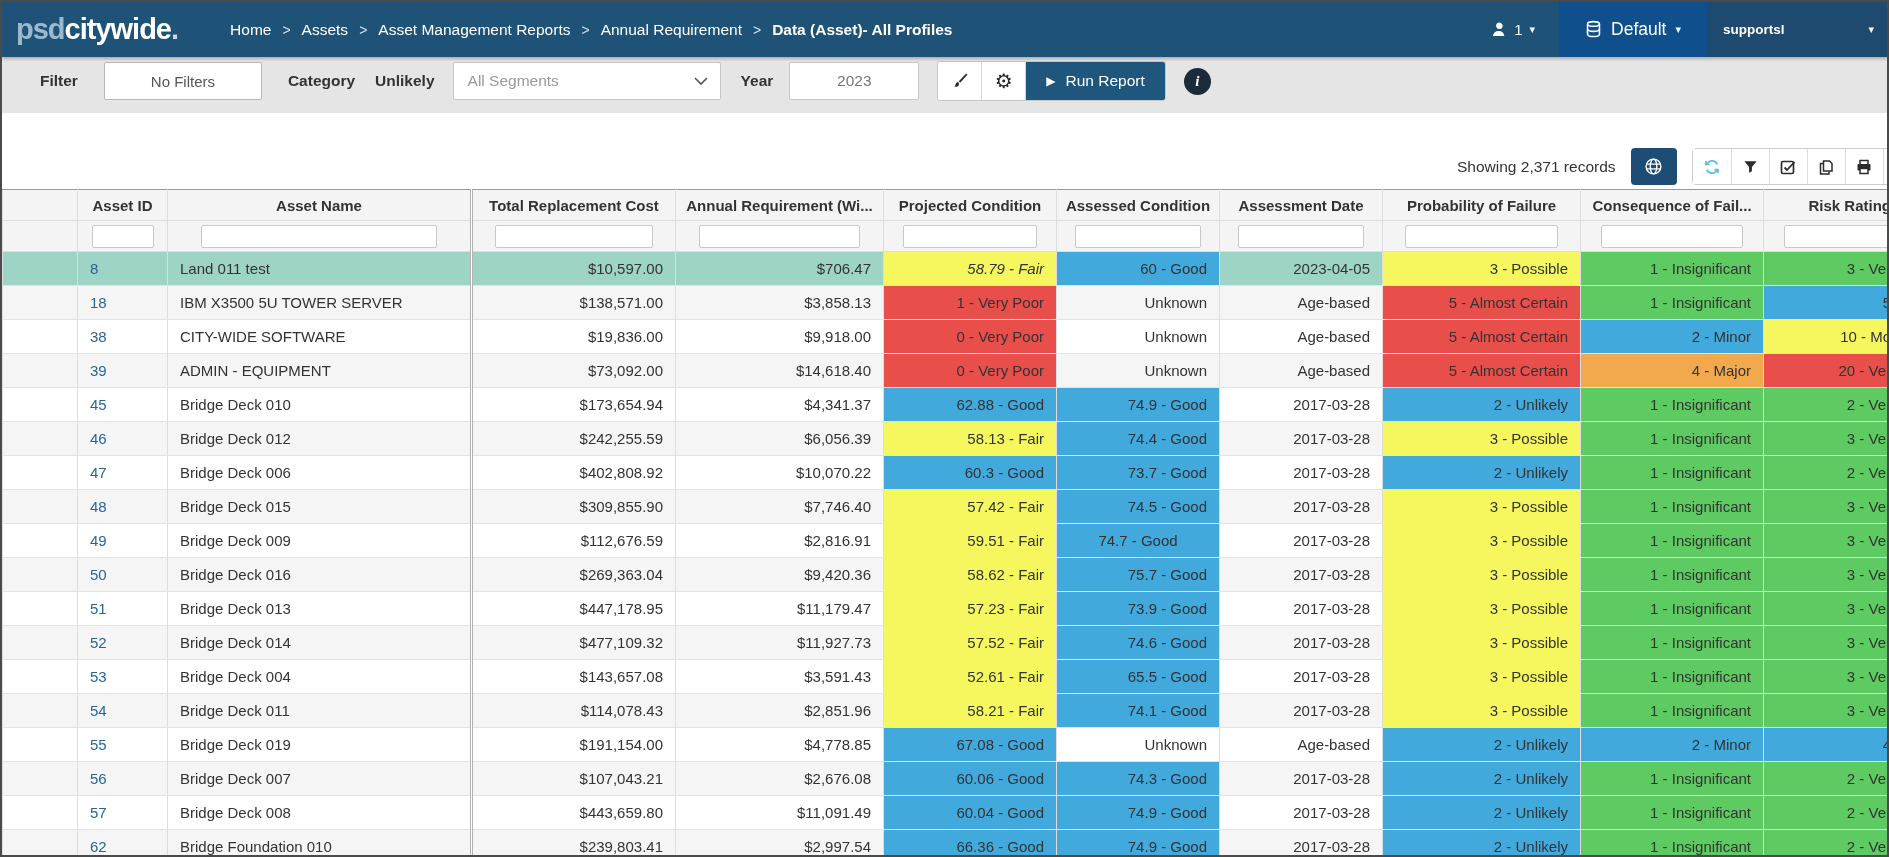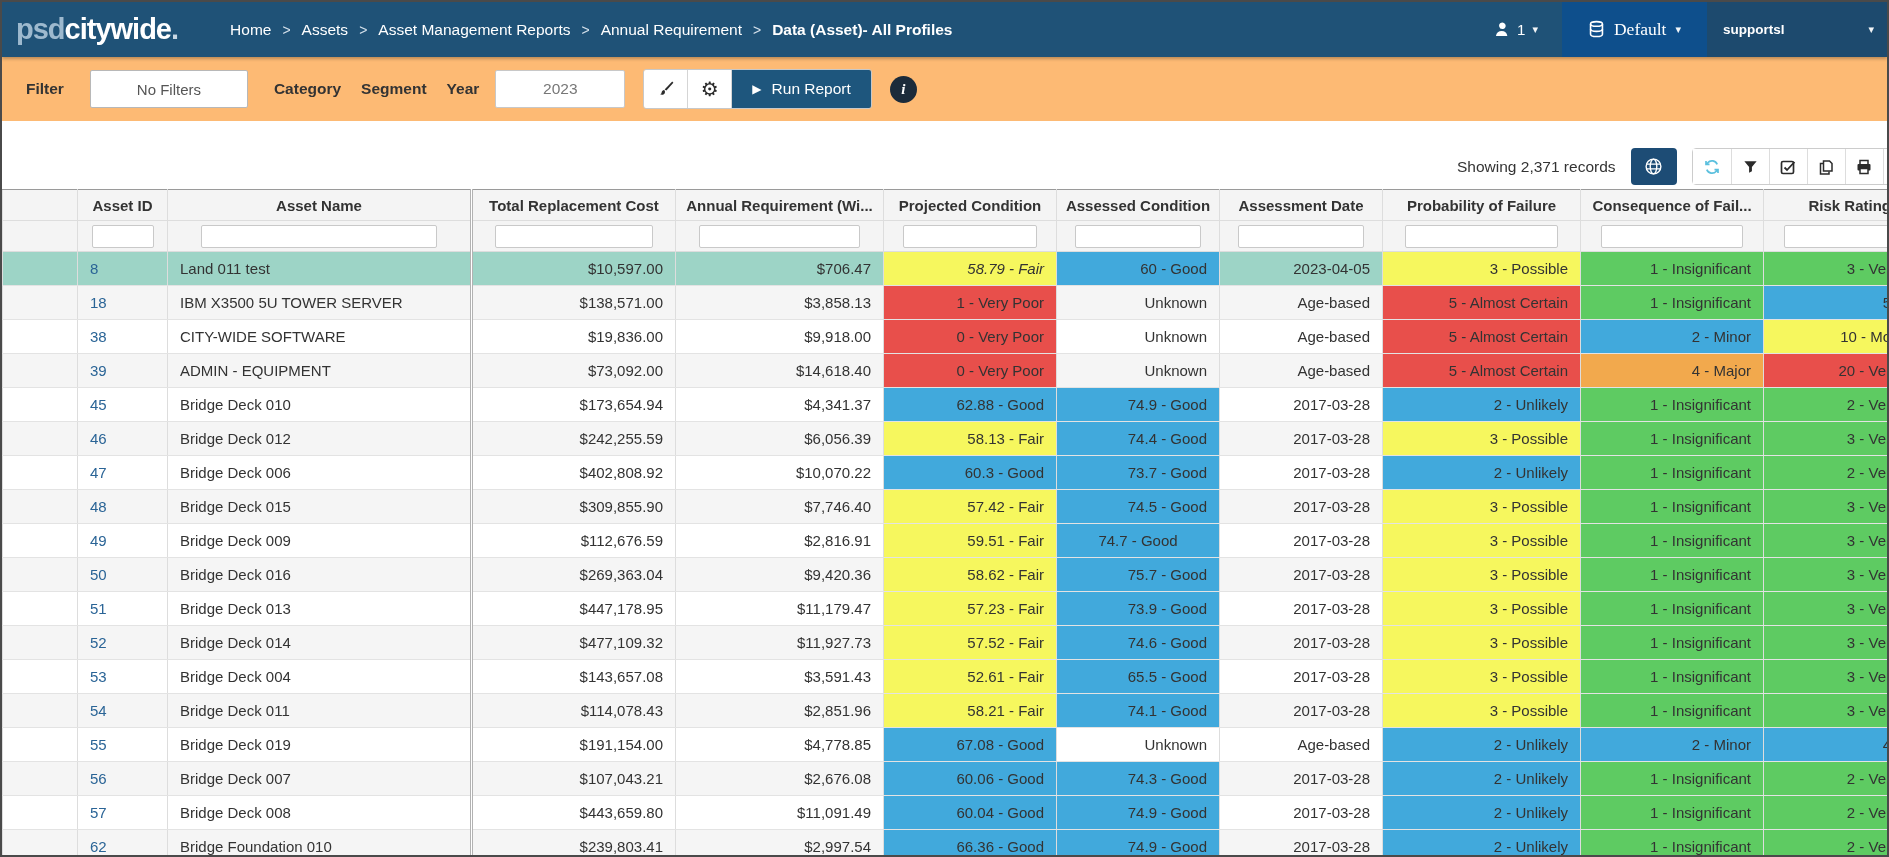--- a/index.html
+++ b/index.html
@@ -11,27 +11,27 @@
   .nav-left { display:flex; align-items:center; padding-left:14px; }
   .logo { font-size:29px; font-weight:800; letter-spacing:-1px; color:#fff; cursor:pointer; line-height:1; }
   .logo .lp { color:#9DB9CE; font-weight:700; }
   .logo .ls { color:#c9d8e4; }
   .breadcrumb { display:flex; align-items:center; gap:11px; margin-left:52px; font-size:15.5px; color:#fff; white-space:nowrap; }
   .breadcrumb a { color:#fff; text-decoration:none; cursor:pointer; }
   .breadcrumb a.current { font-weight:700; }
   .crumb-sep { color:#d6e2ec; font-size:14px; }
   .nav-right { margin-left:auto; display:flex; align-items:stretch; }
   .user-menu { display:flex; align-items:center; gap:7px; padding:0 24px; color:#fff; font-size:15px; cursor:pointer; }
-  .db-menu { background:#0E4F8C; display:flex; align-items:center; gap:9px; padding:0 26px; color:#fff; font-size:17.5px; cursor:pointer;font-family:Liberation Serif, serif; }
+  .db-menu { background:#0E4F8C; display:flex; align-items:center; gap:9px; padding:0 26px; color:#fff; font-size:17.5px; cursor:pointer; }
   .account-menu { background:#1D4A6E; width:180px; display:flex; align-items:center; padding:0 16px; color:#fff; font-size:13.5px; font-weight:600; cursor:pointer; position:relative; }
   .account-menu .caret { position:absolute; right:13px; }
   .caret { font-size:11px; color:#fff; opacity:.95; }
 
   
-  .filter-bar { position:absolute; top:55px; left:0; right:0; height:64px; background:#fdba74; display:flex; align-items:center; padding-left:24px; }
+  .filter-bar { position:absolute; top:47px; left:0; right:0; height:64px; background:#e5e5e5; display:flex; align-items:center; padding-left:38px; }
   .fb-label { font-size:15.5px; font-weight:700; color:#333; }
   .btn-nofilters { margin-left:26px; width:158px; height:38px; background:#fff; border:1px solid #b8b8b8; border-radius:2px; font-size:15px; color:#555; cursor:pointer; font-family:inherit; }
   .sel { display:flex; align-items:center; justify-content:space-between; width:268px; height:38px; border:1px solid #c8c8c8; border-radius:2px; padding:0 12px 0 14px; margin-left:18px; cursor:pointer; background:#fff; }
   .sel .sel-val { font-size:15.5px; color:#999; }
   .year-input { margin-left:16px; width:130px; height:38px; border:1px solid #c8c8c8; border-radius:2px; text-align:center; font-size:15.5px; color:#777; font-family:inherit; }
   .ml26 { margin-left:26px; } .ml20 { margin-left:20px; }
   .run-group { display:flex; margin-left:18px; border:1px solid #c8c8c8; border-radius:3px; overflow:hidden; height:40px; }
   .icon-btn-w { width:44px; background:#fff; border:none; border-right:1px solid #d5d5d5; display:flex; align-items:center; justify-content:center; cursor:pointer; }
   .gear-glyph { font-size:20px; color:#2b2b2b; line-height:1; }
   .btn-run { background:#1E567D; color:#fff; border:none; padding:0 20px; font-size:15.5px; display:flex; align-items:center; gap:10px; cursor:pointer; font-family:inherit; }
@@ -104,21 +104,27 @@
         <span>supportsl</span>
         <span class="caret">▾</span>
       </div>
     </div>
   </div>
 
   <div class="filter-bar">
     <span class="fb-label">Filter</span>
     <button class="btn-nofilters">No Filters</button>
     <span class="fb-label ml26">Category</span>
-    <span class="fb-label ml20">Segment</span>
+    <span class="fb-label ml20">Unlikely</span>
+    <div class="sel">
+      <span class="sel-val">All Segments</span>
+      <svg width="14" height="9" viewBox="0 0 14 9">
+          <path d="M1 1l6 6 6-6" stroke="#555" stroke-width="1.6" fill="none"></path>
+        </svg>
+    </div>
     <span class="fb-label ml20">Year</span>
     <input class="year-input" value="2023" style="">
     <div class="run-group">
       <button class="icon-btn-w">
         <svg width="18" height="18" viewBox="0 0 18 18">
             <path d="M15.2 1.6l1.2 1.2-7 7.6-1.8-1z" fill="#2b2b2b"></path>
             <path d="M7 10c-1 0-2.2.9-2.4 2.4-.1 1-.8 1.5-1.6 1.7 1.3 1 3.7.8 4.6-.6.6-1 .4-2.2 0-2.9z" fill="#2b2b2b"></path>
           </svg>
       </button>
       <button class="icon-btn-w">

